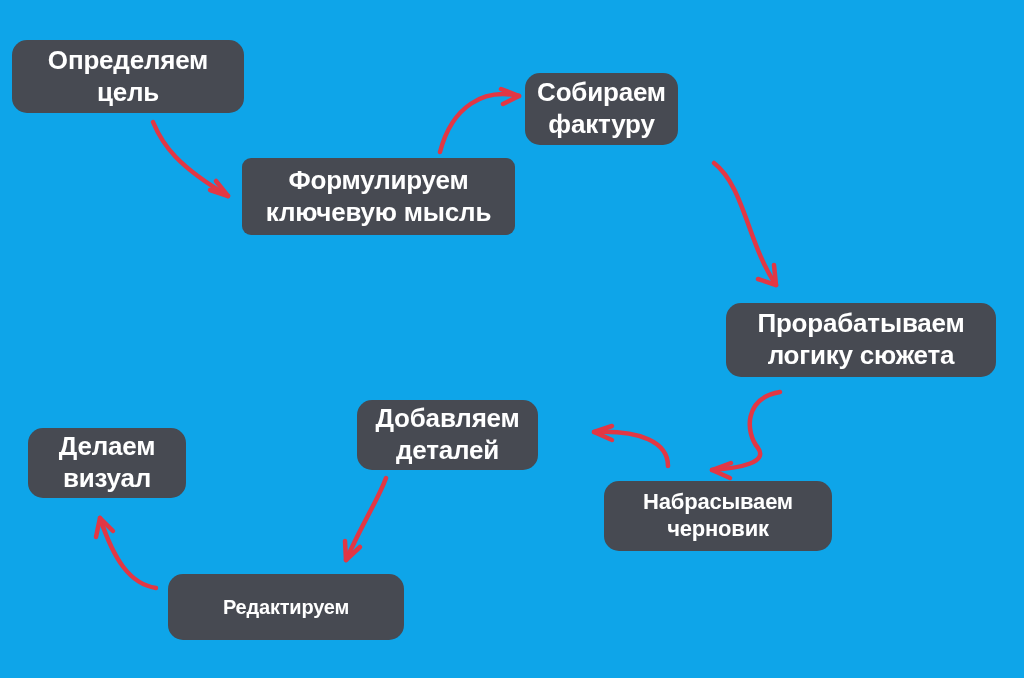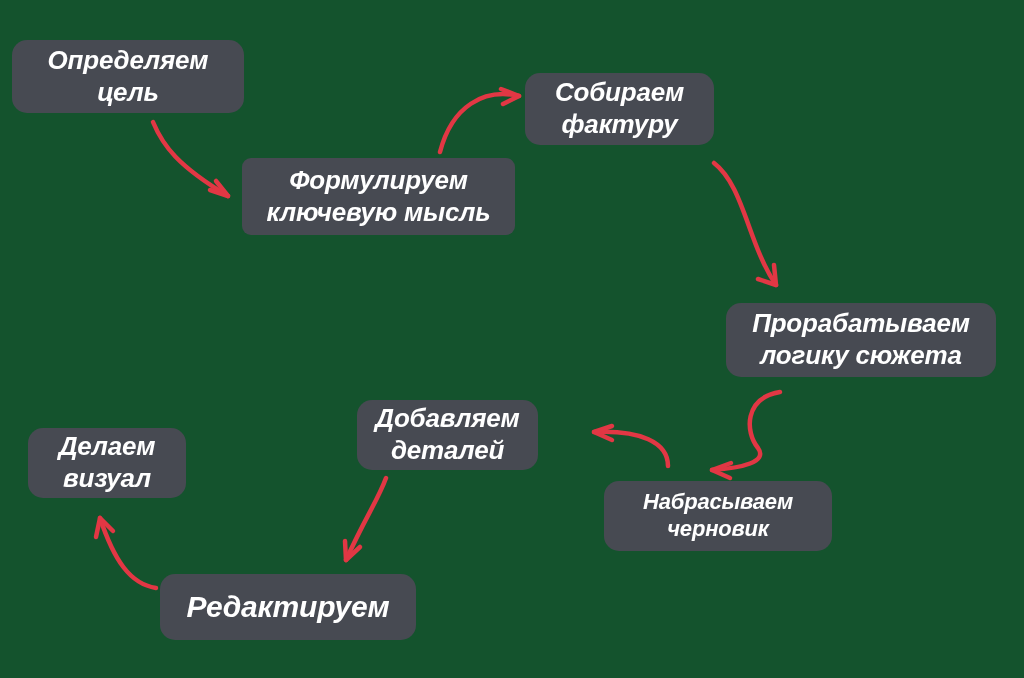--- a/index.html
+++ b/index.html
@@ -45,21 +45,21 @@
     white-space: pre-line;
   }
   .node-label {
     display: block;
     white-space: pre-line;
   }
 </style>
 </head>
 <body>
 
-<div id="canvas" style="background: #14532d; font-style: italic;">
+<div id="canvas" style="background: #0ea5e9;">
 
   <svg id="arrow-layer" viewBox="0 0 1024 678" width="1024" height="678" xmlns="http://www.w3.org/2000/svg">
       <g>
         <path d="M 153 122 C 163 146, 178 166, 228 196" fill="none" stroke="#e23744" stroke-width="4.5" stroke-linecap="round" stroke-linejoin="round"></path>
         <path d="M 228 196 L 210 190 M 228 196 L 216 181" fill="none" stroke="#e23744" stroke-width="4.5" stroke-linecap="round" stroke-linejoin="round"></path>
       </g>
       <g>
         <path d="M 440 152 C 452 106, 484 88, 519 96" fill="none" stroke="#e23744" stroke-width="4.5" stroke-linecap="round" stroke-linejoin="round"></path>
         <path d="M 519 96 L 501 89 M 519 96 L 503 104" fill="none" stroke="#e23744" stroke-width="4.5" stroke-linecap="round" stroke-linejoin="round"></path>
       </g>
@@ -83,26 +83,26 @@
         <path d="M 156 588 C 130 584, 114 560, 100 518" fill="none" stroke="#e23744" stroke-width="4.5" stroke-linecap="round" stroke-linejoin="round"></path>
         <path d="M 100 518 L 96 537 M 100 518 L 113 531" fill="none" stroke="#e23744" stroke-width="4.5" stroke-linecap="round" stroke-linejoin="round"></path>
       </g>
     </svg>
 
   <div id="node-layer">
       <div class="node" style="left: 12px; top: 40px; width: 232px; height: 73px; background: rgb(71, 74, 82); color: rgb(255, 255, 255); font-size: 26px;"><span class="node-label">Определяем
 цель</span></div>
       <div class="node" style="left: 242px; top: 158px; width: 273px; height: 77px; background: rgb(71, 74, 82); color: rgb(255, 255, 255); font-size: 26px; border-radius: 9px;"><span class="node-label">Формулируем
 ключевую мысль</span></div>
-      <div class="node" style="left: 525px; top: 73px; width: 189px; height: 72px; background: rgb(71, 74, 82); color: rgb(255, 255, 255); font-size: 26px;"><span class="node-label">Собираем
+      <div class="node" style="left: 525px; top: 73px; width: 153px; height: 72px; background: rgb(71, 74, 82); color: rgb(255, 255, 255); font-size: 26px;"><span class="node-label">Собираем
 фактуру</span></div>
       <div class="node" style="left: 726px; top: 303px; width: 270px; height: 74px; background: rgb(71, 74, 82); color: rgb(255, 255, 255); font-size: 26px;"><span class="node-label">Прорабатываем
 логику сюжета</span></div>
       <div class="node" style="left: 604px; top: 481px; width: 228px; height: 70px; background: rgb(71, 74, 82); color: rgb(255, 255, 255); font-size: 22px;"><span class="node-label">Набрасываем
 черновик</span></div>
       <div class="node" style="left: 357px; top: 400px; width: 181px; height: 70px; background: rgb(71, 74, 82); color: rgb(255, 255, 255); font-size: 26px;"><span class="node-label">Добавляем
 деталей</span></div>
       <div class="node" style="left: 28px; top: 428px; width: 158px; height: 70px; background: rgb(71, 74, 82); color: rgb(255, 255, 255); font-size: 26px;"><span class="node-label">Делаем
 визуал</span></div>
-      <div class="node" style="left: 160px; top: 574px; width: 256px; height: 66px; background: rgb(71, 74, 82); color: rgb(255, 255, 255); font-size: 30px;"><span class="node-label">Редактируем</span></div>
+      <div class="node" style="left: 168px; top: 574px; width: 236px; height: 66px; background: rgb(71, 74, 82); color: rgb(255, 255, 255); font-size: 20px;"><span class="node-label">Редактируем</span></div>
     </div>
 
 </div>
 
 </body></html>

